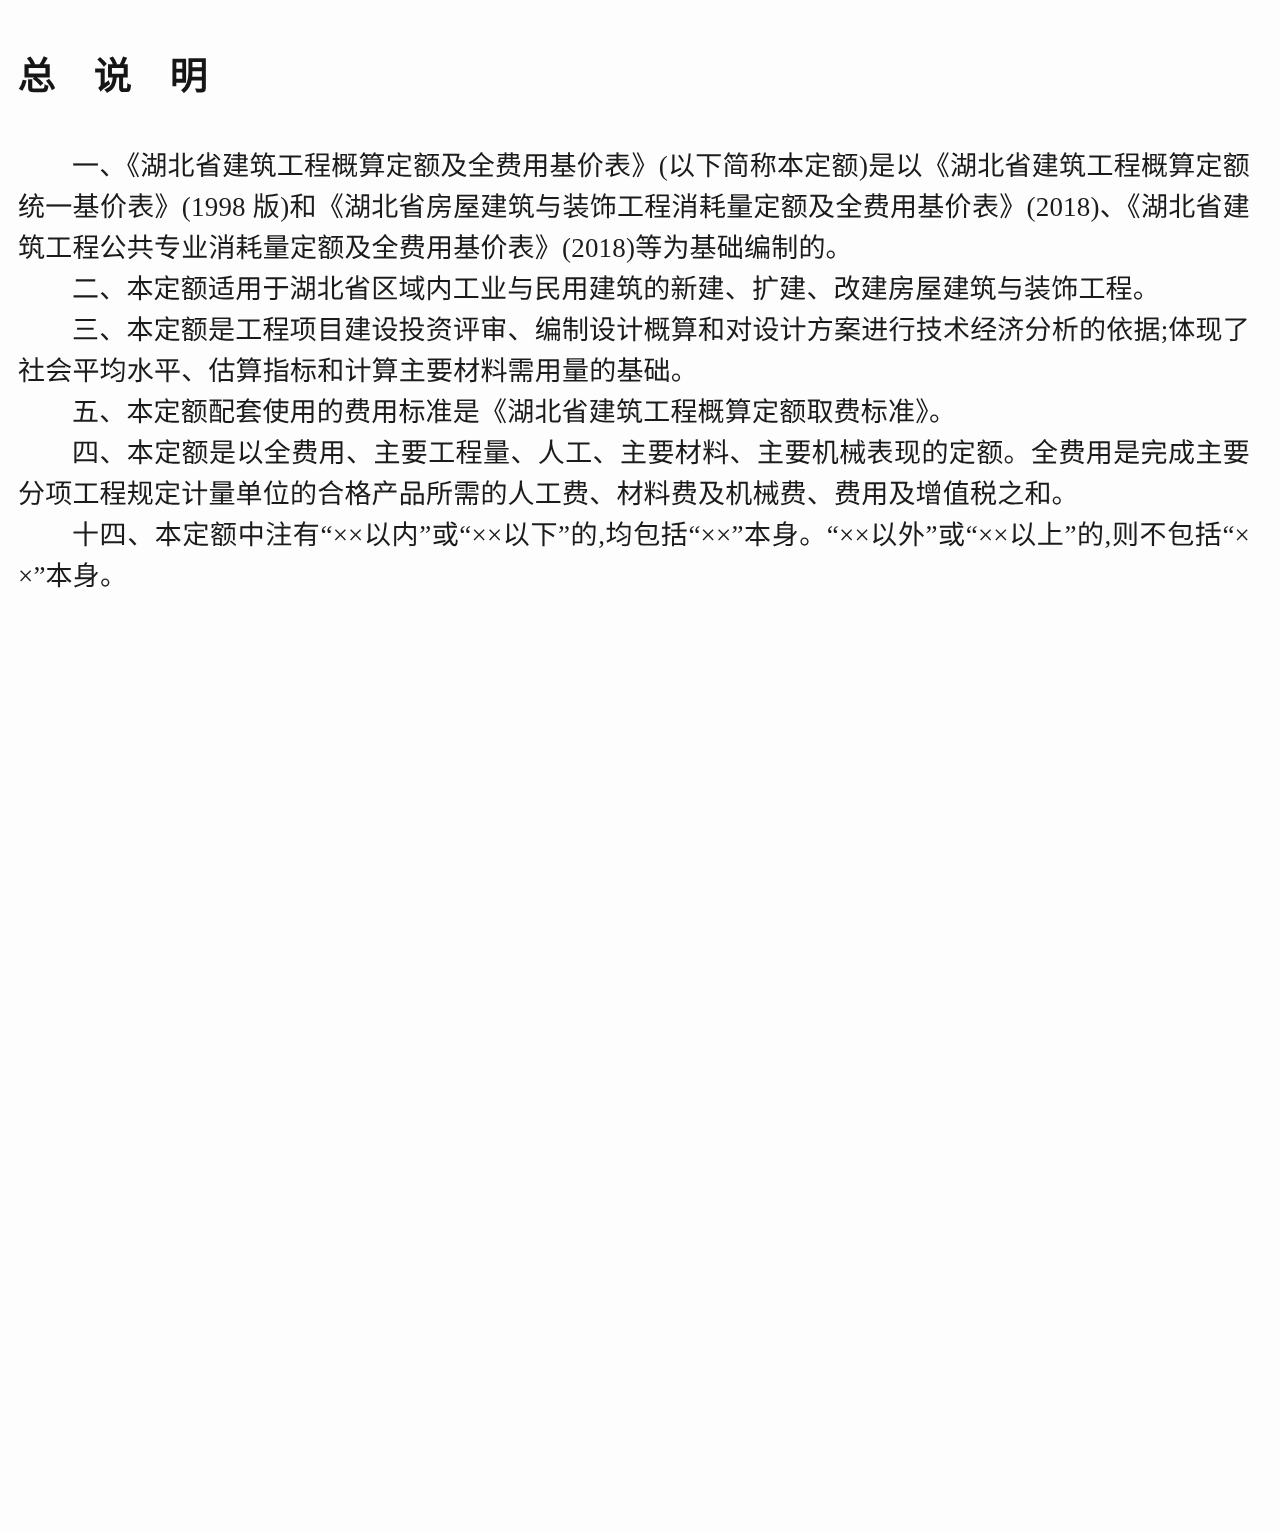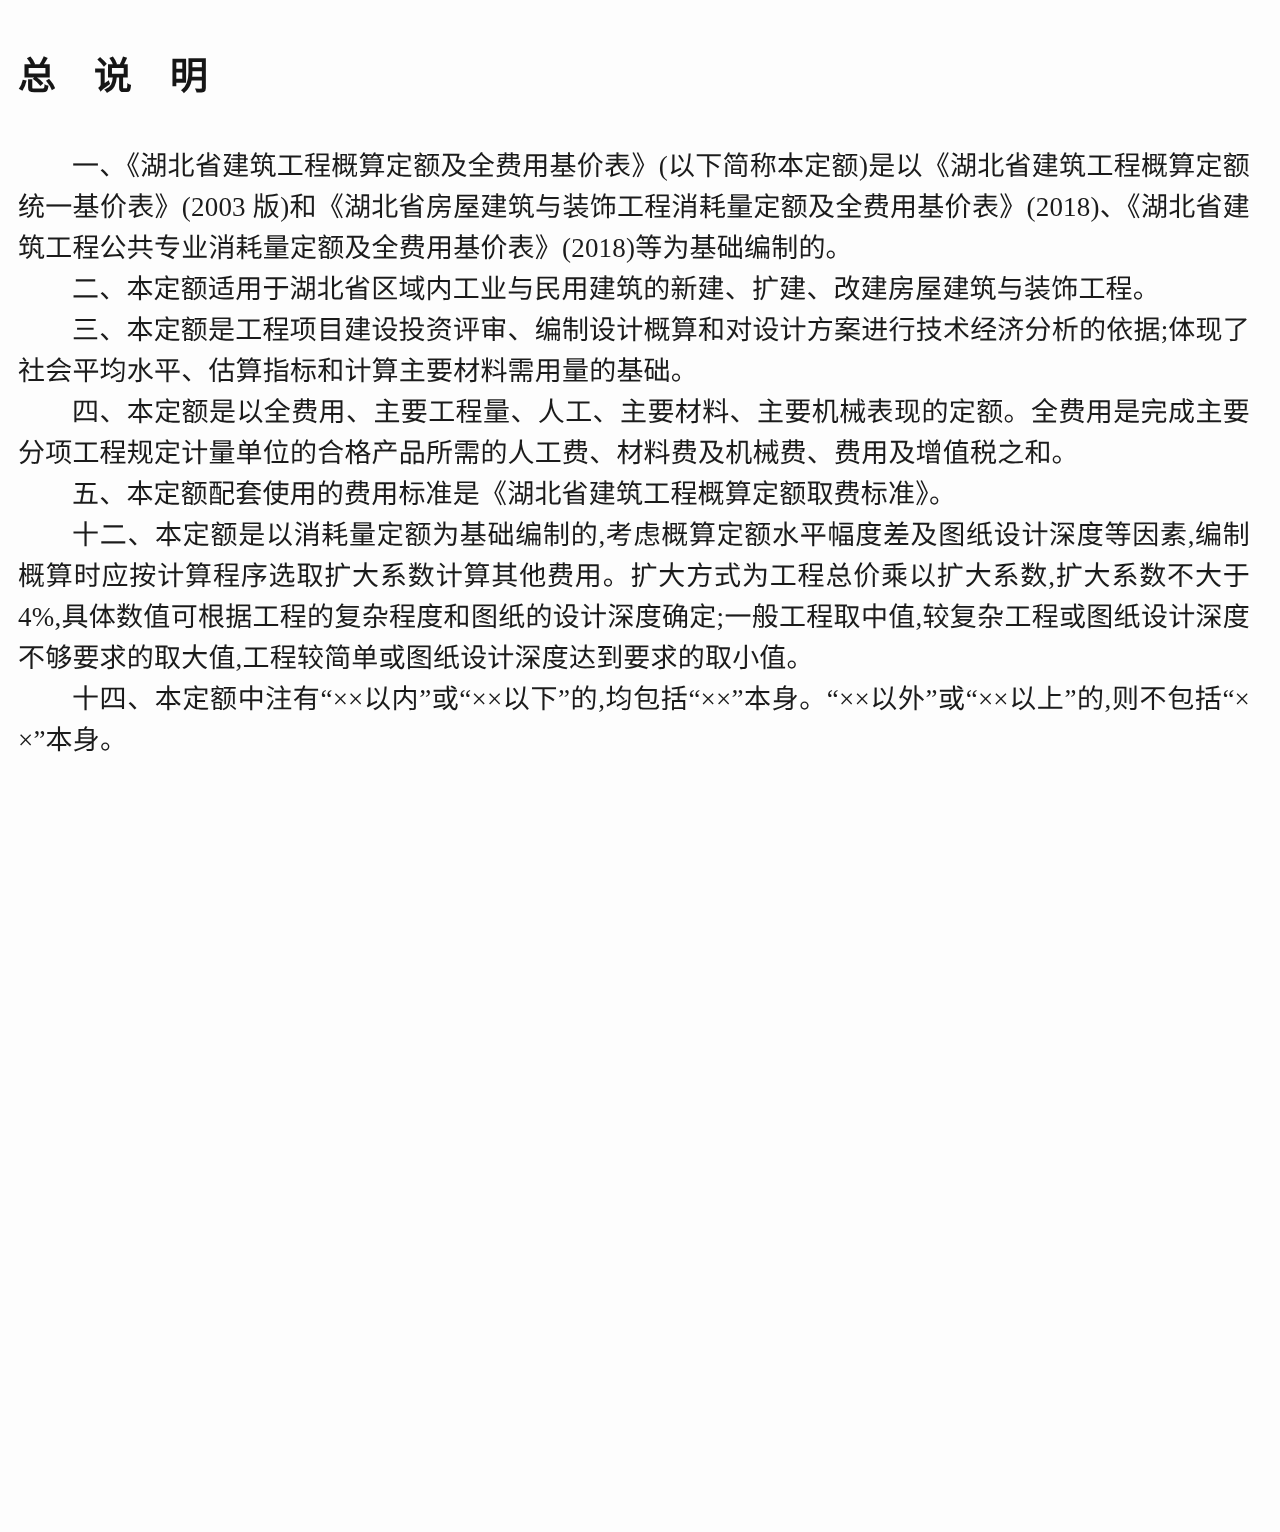--- a/index.html
+++ b/index.html
@@ -46,21 +46,20 @@
   }
 </style>
 </head>
 <body>
 
 <div class="page">
   <h1 class="title">总　说　明</h1>
 
   <div class="body-text">
 
-  <p class="para">一、《湖北省建筑工程概算定额及全费用基价表》(以下简称本定额)是以《湖北省建筑工程概算定额统一基价表》(2003 版)和《湖北省房屋建筑与装饰工程消耗量定额及全费用基价表》(2018)、《湖北省建筑工程公共专业消耗量定额及全费用基价表》(2018)等为基础编制的。</p>
+  <p class="para">一、《湖北省建筑工程概算定额及全费用基价表》(以下简称本定额)是以《湖北省建筑工程概算定额统一基价表》(1998 版)和《湖北省房屋建筑与装饰工程消耗量定额及全费用基价表》(2018)、《湖北省建筑工程公共专业消耗量定额及全费用基价表》(2018)等为基础编制的。</p>
       <p class="para">二、本定额适用于湖北省区域内工业与民用建筑的新建、扩建、改建房屋建筑与装饰工程。</p>
       <p class="para">三、本定额是工程项目建设投资评审、编制设计概算和对设计方案进行技术经济分析的依据;体现了社会平均水平、估算指标和计算主要材料需用量的基础。</p>
+      <p class="para">五、本定额配套使用的费用标准是《湖北省建筑工程概算定额取费标准》。</p>
       <p class="para">四、本定额是以全费用、主要工程量、人工、主要材料、主要机械表现的定额。全费用是完成主要分项工程规定计量单位的合格产品所需的人工费、材料费及机械费、费用及增值税之和。</p>
-      <p class="para">五、本定额配套使用的费用标准是《湖北省建筑工程概算定额取费标准》。</p>
-      <p class="para">十二、本定额是以消耗量定额为基础编制的,考虑概算定额水平幅度差及图纸设计深度等因素,编制概算时应按计算程序选取扩大系数计算其他费用。扩大方式为工程总价乘以扩大系数,扩大系数不大于 4%,具体数值可根据工程的复杂程度和图纸的设计深度确定;一般工程取中值,较复杂工程或图纸设计深度不够要求的取大值,工程较简单或图纸设计深度达到要求的取小值。</p>
       <p class="para">十四、本定额中注有“××以内”或“××以下”的,均包括“××”本身。“××以外”或“××以上”的,则不包括“××”本身。</p>
     </div>
 </div>
 
 </body></html>

